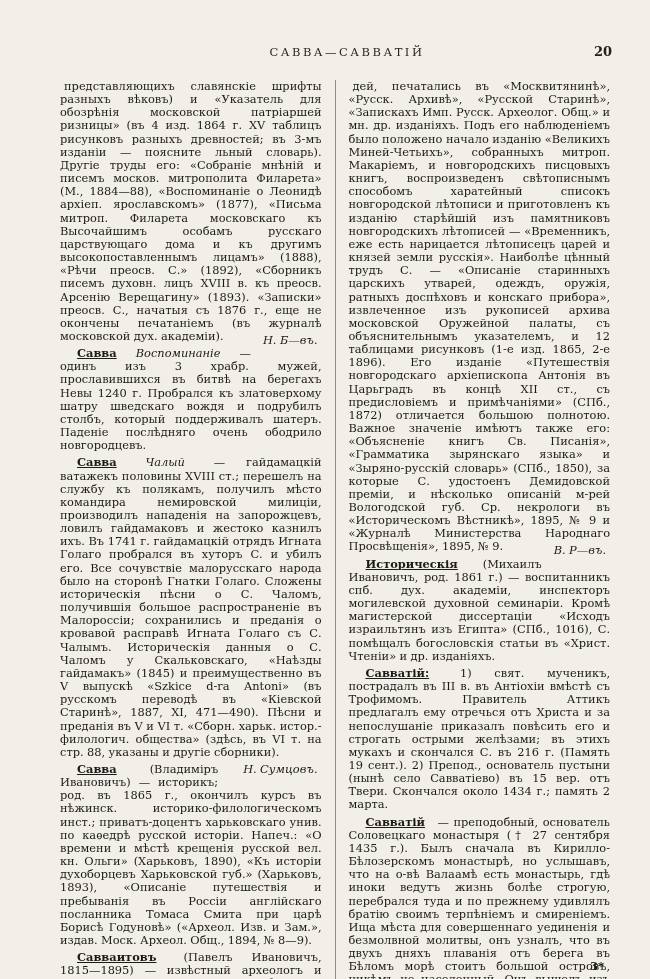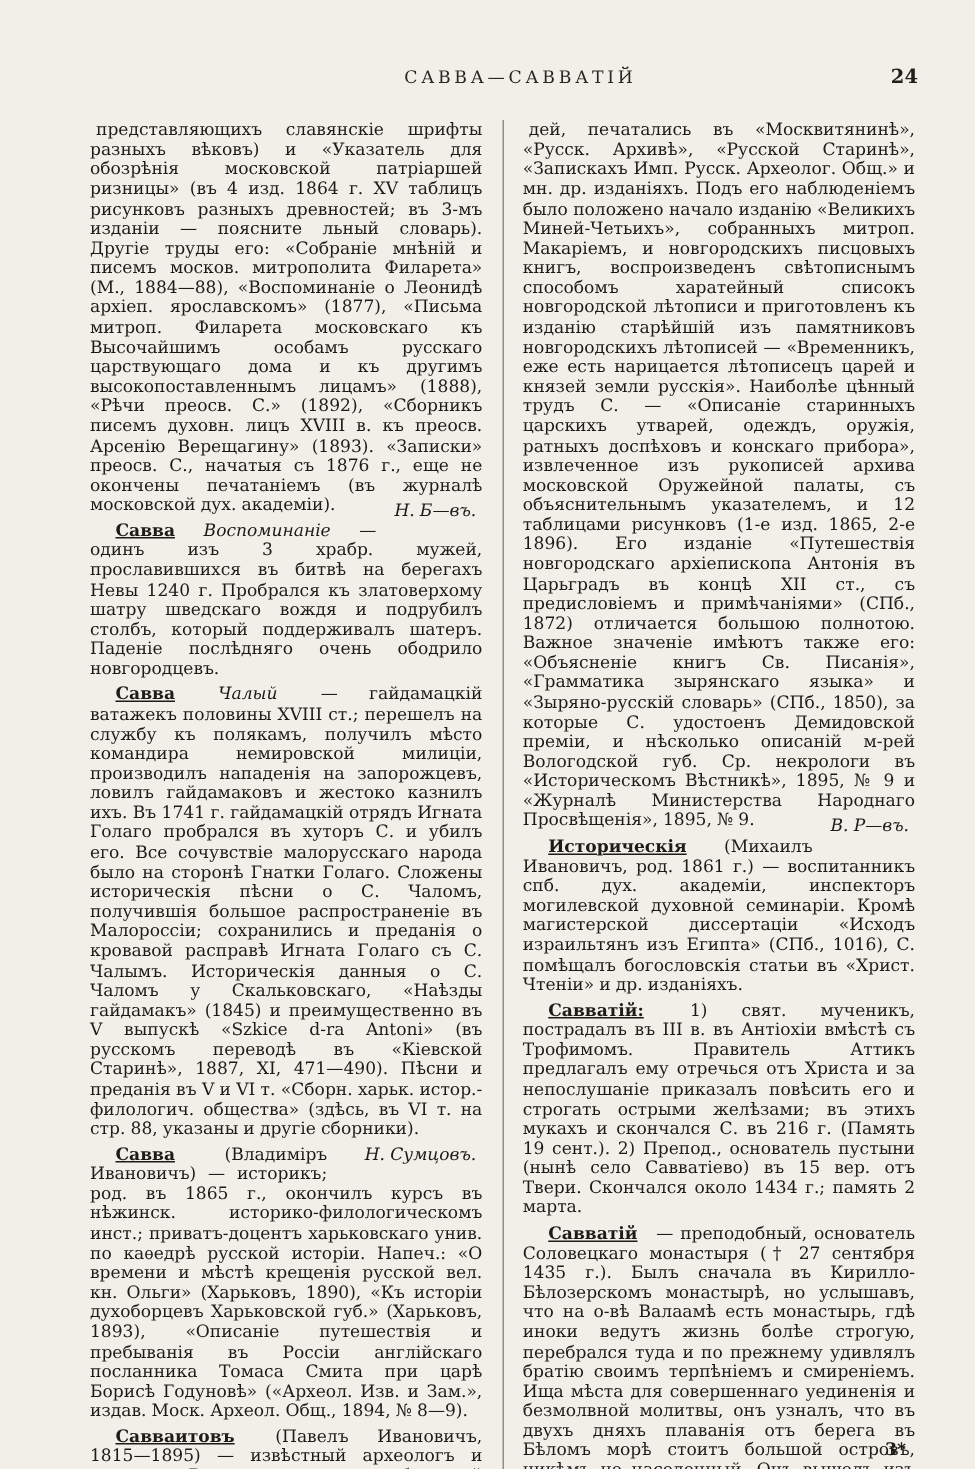--- a/index.html
+++ b/index.html
@@ -51,21 +51,21 @@
   }
 </style>
 </head>
 <body>
 
 <div class="page">
 
   <div class="header">
     <div class="spacer"></div>
     <div class="running-title">САВВА—САВВАТІЙ</div>
-    <div class="page-number">24</div>
+    <div class="page-number">20</div>
   </div>
 
   <div class="columns">
     <div class="col">
         <p class="para noindent"><span class="tx">представляющихъ славянскіе шрифты разныхъ вѣковъ) и «Указатель для обозрѣнія московской патріаршей ризницы» (въ 4 изд. 1864 г. XV таблицъ рисунковъ разныхъ древностей; въ 3-мъ изданіи — поясните льный словарь). Другіе труды его: «Собраніе мнѣній и писемъ москов. митрополита Филарета» (М., 1884—88), «Воспоминаніе о Леонидѣ архіеп. ярославскомъ» (1877), «Письма митроп. Филарета московскаго къ Высочайшимъ особамъ русскаго царствующаго дома и къ другимъ высокопоставленнымъ лицамъ» (1888), «Рѣчи преосв. С.» (1892), «Сборникъ писемъ духовн. лицъ XVIII в. къ преосв. Арсенію Верещагину» (1893). «Записки» преосв. С., начатыя съ 1876 г., еще не окончены печатаніемъ (въ журналѣ московской дух. академіи).</span><span class="sig">Н. Б—въ.</span></p>
         <p class="para"><span class="hw">Савва</span><span class="it"> Воспоминаніе</span><span class="tx"> — одинъ изъ 3 храбр. мужей, прославившихся въ битвѣ на берегахъ Невы 1240 г. Пробрался къ златоверхому шатру шведскаго вождя и подрубилъ столбъ, который поддерживалъ шатеръ. Паденіе послѣдняго очень ободрило новгородцевъ.</span></p>
         <p class="para"><span class="hw">Савва</span><span class="it"> Чалый</span><span class="tx"> — гайдамацкій ватажекъ половины XVIII ст.; перешелъ на службу къ полякамъ, получилъ мѣсто командира немировской милиціи, производилъ нападенія на запорожцевъ, ловилъ гайдамаковъ и жестоко казнилъ ихъ. Въ 1741 г. гайдамацкій отрядъ Игната Голаго пробрался въ хуторъ С. и убилъ его. Все сочувствіе малорусскаго народа было на сторонѣ Гнатки Голаго. Сложены историческія пѣсни о С. Чаломъ, получившія большое распространеніе въ Малороссіи; сохранились и преданія о кровавой расправѣ Игната Голаго съ С. Чалымъ. Историческія данныя о С. Чаломъ у Скальковскаго, «Наѣзды гайдамакъ» (1845) и преимущественно въ V выпускѣ «Szkice d-ra Antoni» (въ русскомъ переводѣ въ «Кіевской Старинѣ», 1887, XI, 471—490). Пѣсни и преданія въ V и VI т. «Сборн. харьк. истор.-филологич. общества» (здѣсь, въ VI т. на стр. 88, указаны и другіе сборники).</span><span class="sig">Н. Сумцовъ.</span></p>
         <p class="para"><span class="hw">Савва</span><span class="tx"> (Владиміръ Ивановичъ) — историкъ; род. въ 1865 г., окончилъ курсъ въ нѣжинск. историко-филологическомъ инст.; приватъ-доцентъ харьковскаго унив. по каѳедрѣ русской исторіи. Напеч.: «О времени и мѣстѣ крещенія русской вел. кн. Ольги» (Харьковъ, 1890), «Къ исторіи духоборцевъ Харьковской губ.» (Харьковъ, 1893), «Описаніе путешествія и пребыванія въ Россіи англійскаго посланника Томаса Смита при царѣ Борисѣ Годуновѣ» («Археол. Изв. и Зам.», издав. Моск. Археол. Общ., 1894, № 8—9).</span></p>
         <p class="para"><span class="hw">Савваитовъ</span><span class="tx"> (Павелъ Ивановичъ, 1815—1895) — извѣстный археологъ и историкъ. Воспитанникъ с.-петербургской духовной академіи, С. сначала преподавалъ въ вологодской семинаріи, гдѣ занимался также собираніемъ вологодскихъ пѣсенъ, изученіемъ нарѣчій зырянскаго языка и описаніемъ замѣчательнѣйшихъ монастырей Вологодской губерніи; потомъ преподавалъ въ разныхъ учебныхъ заведеніяхъ Петербурга. Многочисленныя статьи его, посвященныя преимущественно объясненіямъ старины и русскихъ древностей, и характеристикѣ замѣчательныхъ русскихъ лю-</span></p>
       </div>

